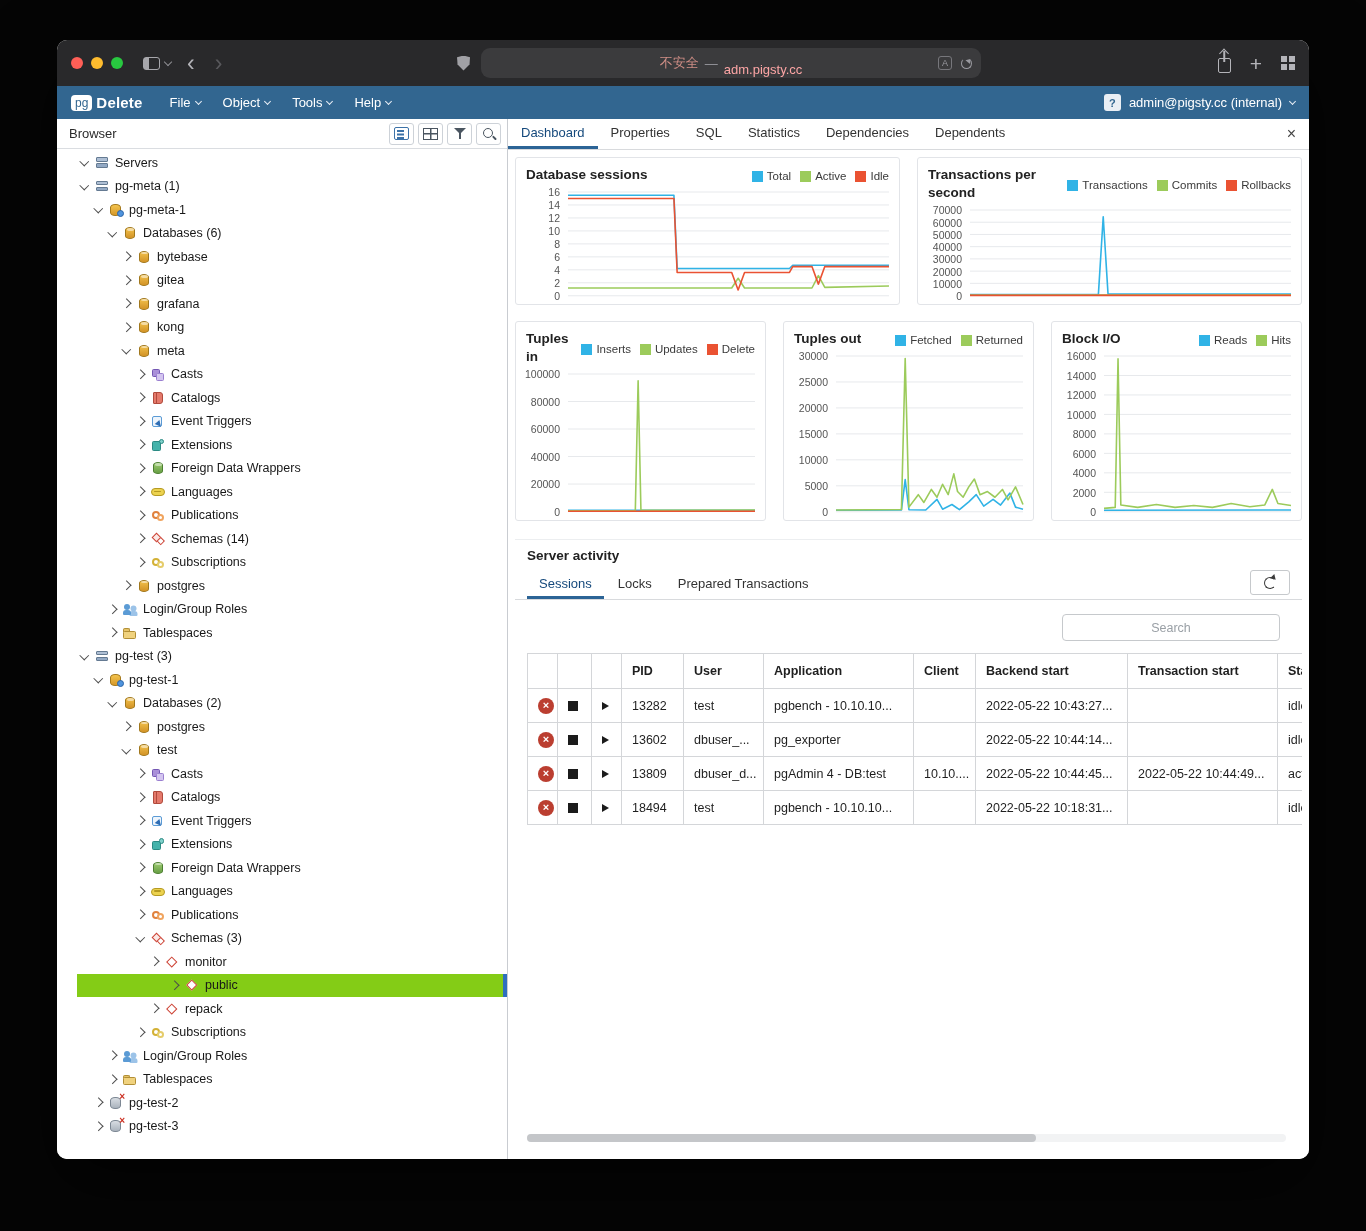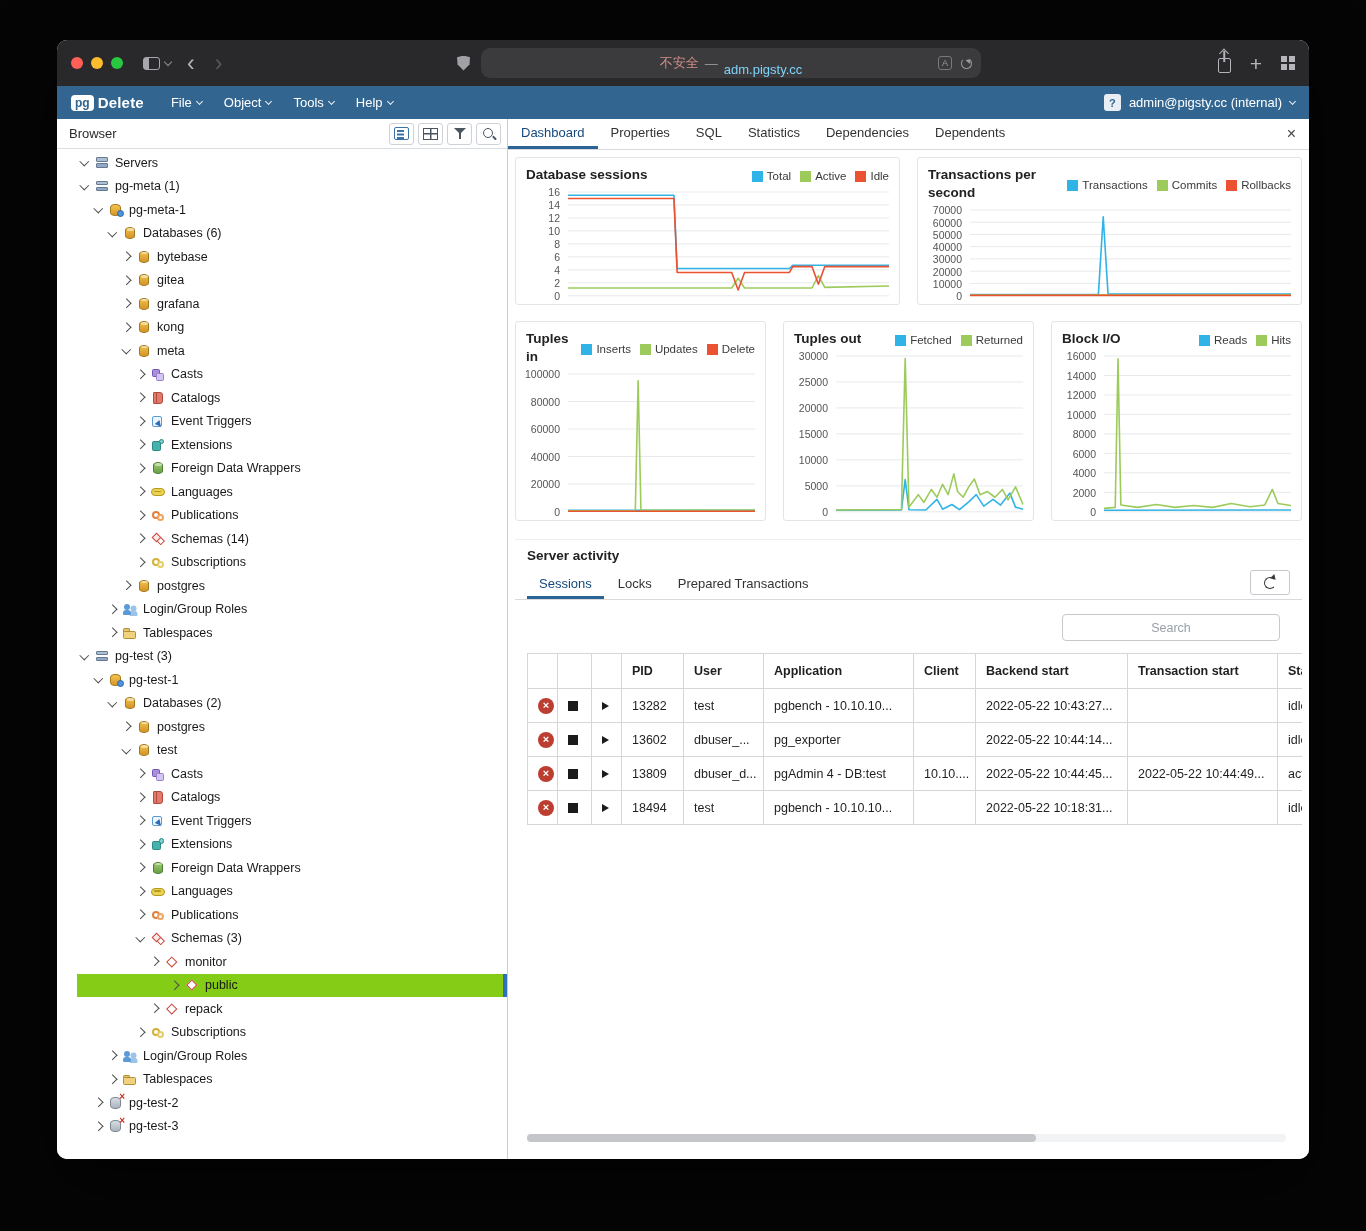--- a/index.html
+++ b/index.html
@@ -23,39 +23,39 @@
   .sb-ic { width:17px; height:13px; border:1.5px solid #a7a7ac; border-radius:3px; position:relative; }
   .sb-ic::before { content:""; position:absolute; left:0; top:0; bottom:0; width:5px; background:#a7a7ac; }
   .mini-chev { width:6px; height:6px; border-right:1.4px solid #8e8e93; border-bottom:1.4px solid #8e8e93; transform:rotate(45deg); margin:-2px 0 0 5px; }
   .nav-arrow { font-size:23px; line-height:1; padding:0 10px; color:#b4b4b9; font-weight:300; cursor:pointer; }
   .nav-arrow.disabled { color:#58585c; }
   .chrome-center { flex:1; display:flex; align-items:center; justify-content:center; gap:11px; }
   .shield { width:13px; height:15px; background:#a0a0a5; clip-path:polygon(50% 0%,100% 12%,96% 60%,50% 100%,4% 60%,0% 12%); }
   .urlbar { width:500px; height:30px; background:#3b3b3d; border-radius:9px; display:flex; align-items:center; justify-content:center; position:relative; font-size:13px; gap:6px; cursor:text; }
   .insecure { color:#cf8e86; }
   .urlsep { color:#9a9aa0; }
-  .urldomain { color:#7dd3fc;margin-top:12px; }
+  .urldomain { color:#fca5a5;margin-top:12px; }
   .url-right { position:absolute; right:9px; display:flex; align-items:center; gap:9px; }
   .trans-ic { font-size:9px; color:#9a9aa0; border:1px solid #77777c; border-radius:3px; padding:0 3px; line-height:12px; }
   .reload { position:relative; width:11px; height:11px; border:1.5px solid #9a9aa0; border-radius:50%; border-top-color:transparent; }
   .reload::after { content:""; position:absolute; right:-2px; top:-3px; border:3px solid transparent; border-bottom:4px solid #9a9aa0; transform:rotate(40deg); }
   .chrome-right { display:flex; align-items:center; gap:19px; margin-left:12px; color:#b4b4b9; }
   .share-ic { position:relative; width:13px; height:15px; border:1.5px solid #b4b4b9; border-radius:2px; margin-top:4px; }
   .share-ic::before { content:""; position:absolute; left:50%; top:-8px; transform:translateX(-50%); width:1.5px; height:11px; background:#b4b4b9; }
   .share-ic::after { content:""; position:absolute; left:50%; top:-9px; transform:translateX(-50%) rotate(45deg); width:6px; height:6px; border-left:1.5px solid #b4b4b9; border-top:1.5px solid #b4b4b9; }
   .plus-ic { font-size:21px; font-weight:300; line-height:1; cursor:pointer; }
   .tabgrid { width:14px; height:14px; background:
     linear-gradient(#b4b4b9,#b4b4b9) 0 0/6px 6px no-repeat,
     linear-gradient(#b4b4b9,#b4b4b9) 8px 0/6px 6px no-repeat,
     linear-gradient(#b4b4b9,#b4b4b9) 0 8px/6px 6px no-repeat,
     linear-gradient(#b4b4b9,#b4b4b9) 8px 8px/6px 6px no-repeat; cursor:pointer; }
   
   .pgbar { height:33px; background:#326690; display:flex; align-items:center; padding:0 10px; color:#fff; flex:none; }
   .logo { display:flex; align-items:center; gap:4px; margin:0 16px 0 4px; }
-  .logo-mark { background:#fff; color:#326690; font-weight:700; font-size:12px; padding:1px 4px; border-radius:4px; }
+  .logo-mark { background:#fff; color:#326690; font-weight:400; font-size:12px; padding:1px 4px; border-radius:4px; }
   .logo-admin { font-size:15px; font-weight:700; letter-spacing:.2px; }
   .pg-menus { display:flex; height:100%; }
   .menu { display:flex; align-items:center; gap:5px; padding:0 11px; font-size:13px; cursor:pointer; }
   .mchev { width:5px; height:5px; border-right:1.3px solid #e8eef5; border-bottom:1.3px solid #e8eef5; transform:rotate(45deg); margin-top:-3px; }
   .pg-right { margin-left:auto; display:flex; align-items:center; gap:8px; font-size:13px; padding-right:4px; }
   .help-box { width:17px; height:17px; background:#e9eef4; color:#326690; border-radius:3px; display:flex; align-items:center; justify-content:center; font-size:11px; font-weight:700; cursor:pointer; }
   
   .main { display:flex; flex:1; min-height:0; }
   .left-panel { width:451px; flex:none; border-right:1px solid #c9ccd1; display:flex; flex-direction:column; background:#fff; }
   .lp-head { height:30px; flex:none; display:flex; align-items:center; padding:0 6px 0 12px; border-bottom:1px solid #dadde1; font-size:13px; color:#2b2b2b; }

